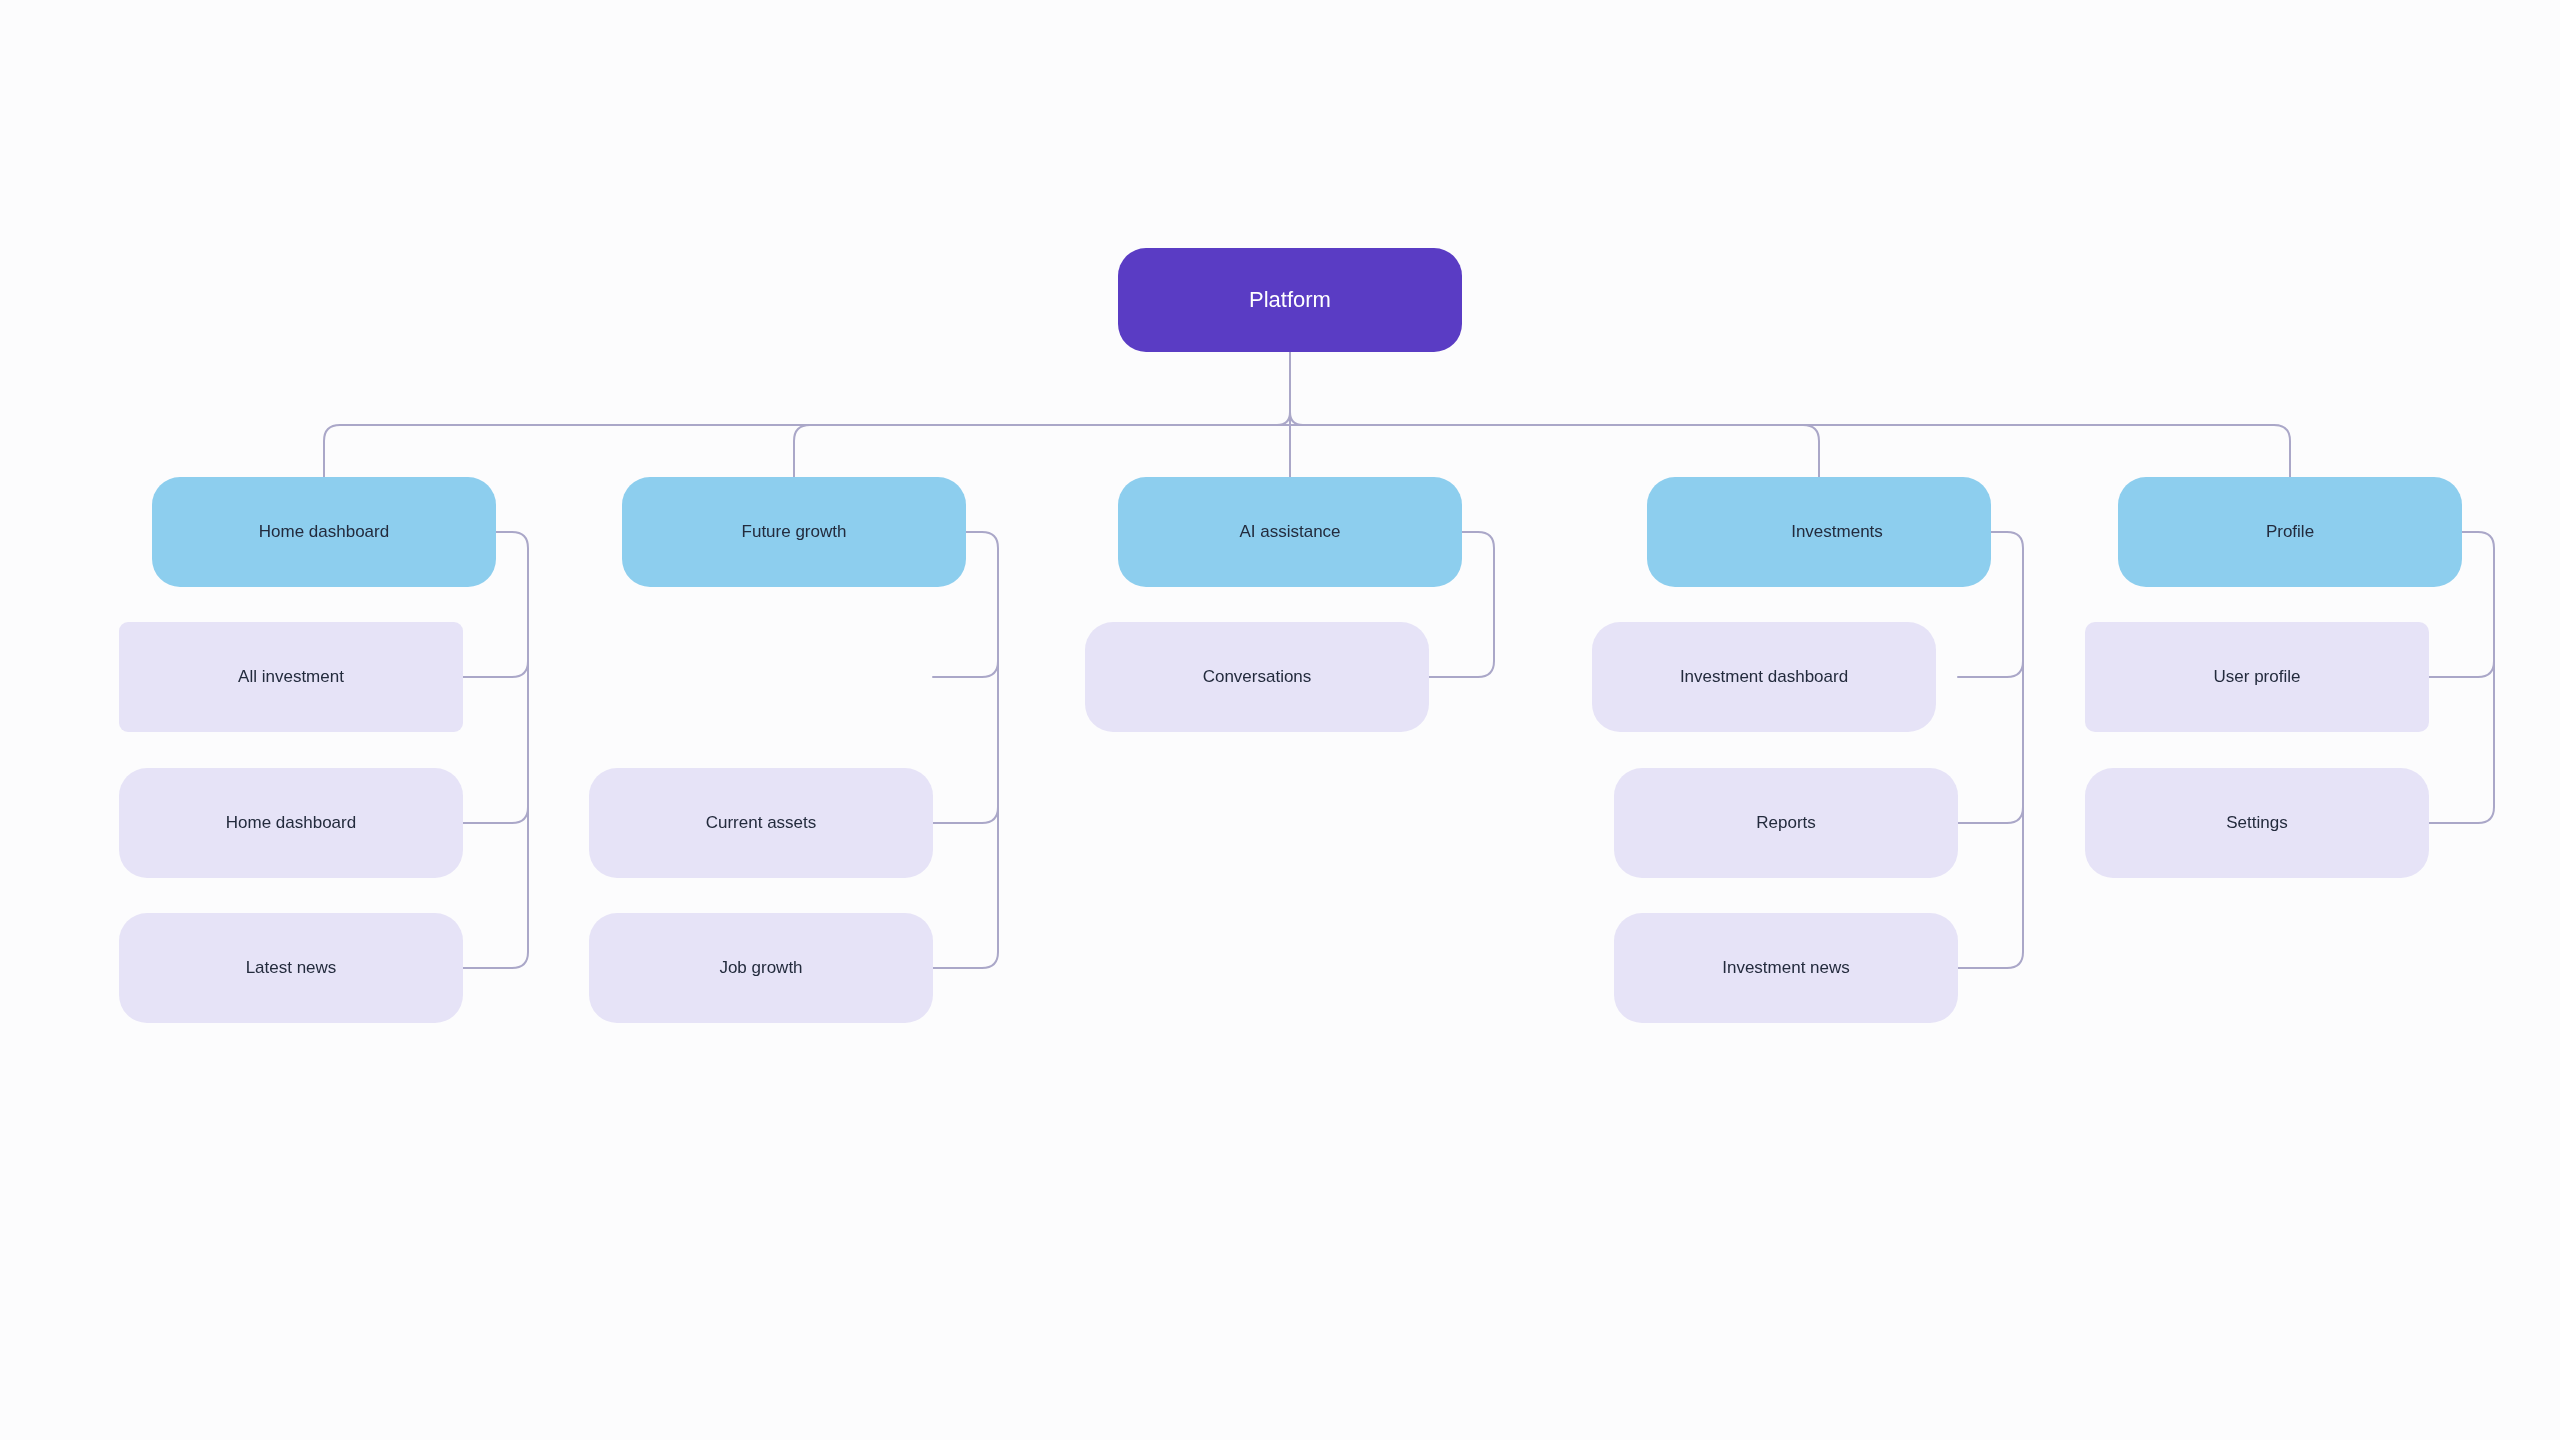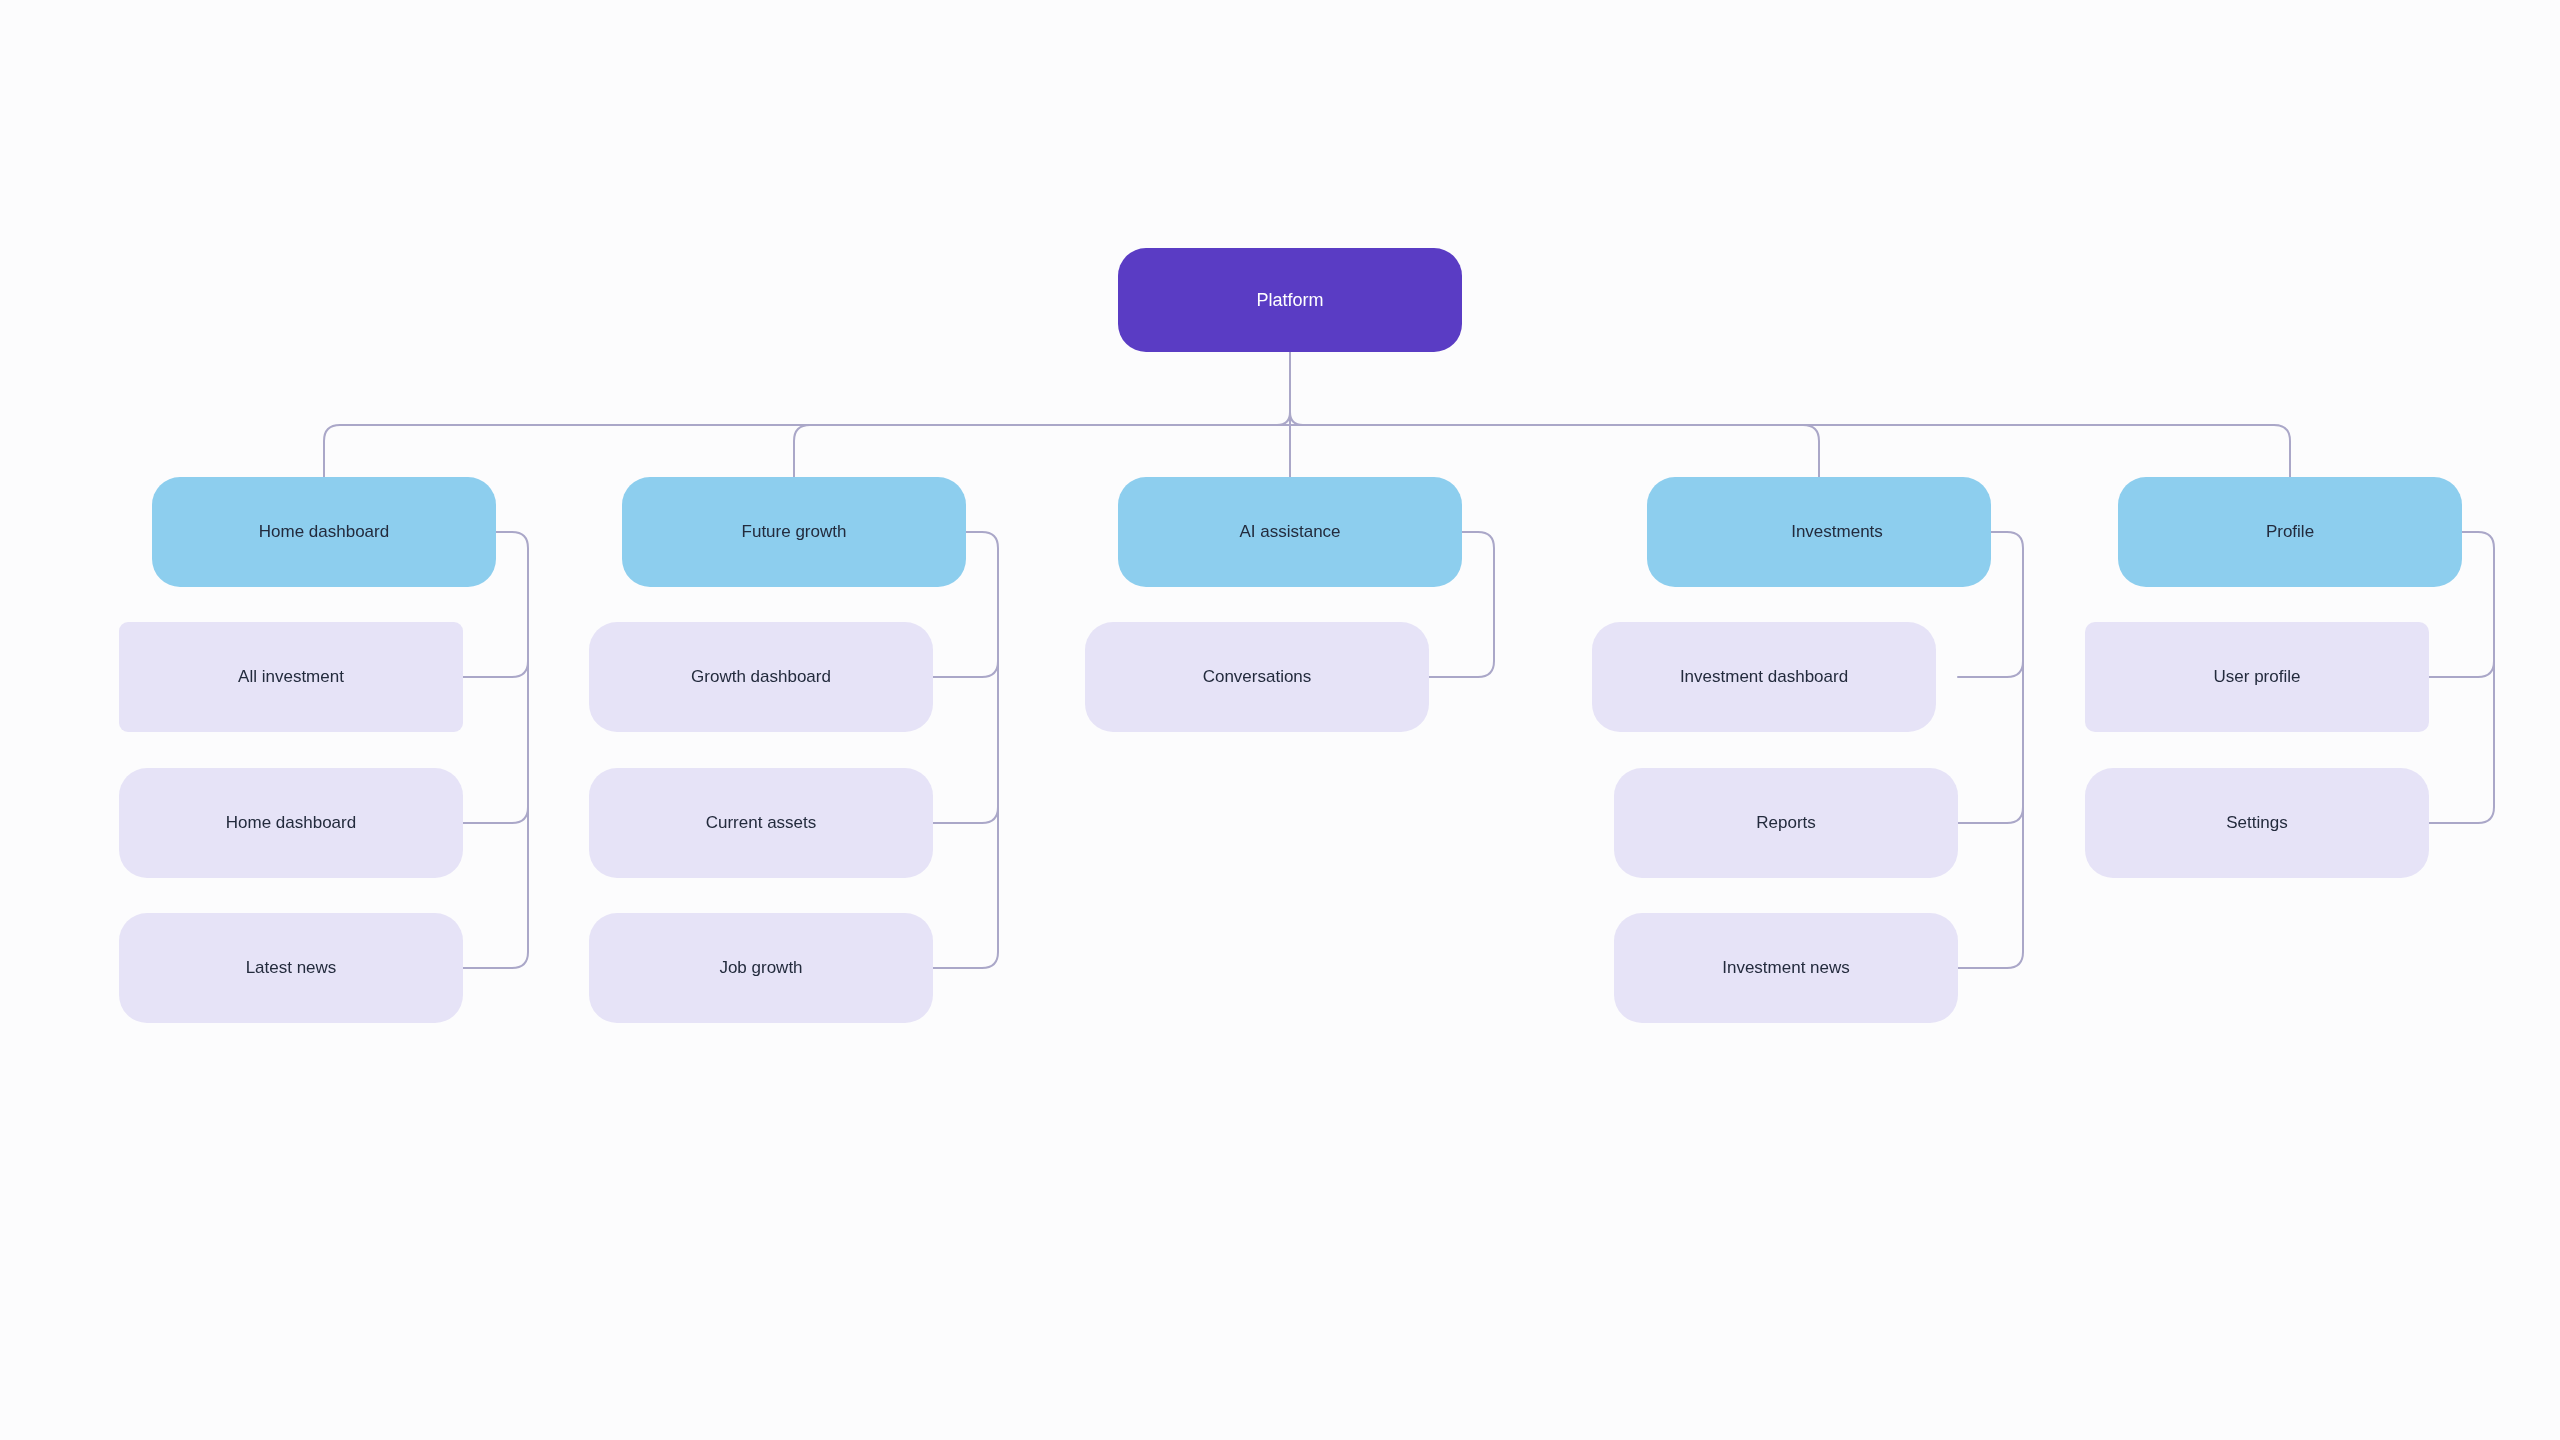--- a/index.html
+++ b/index.html
@@ -49,21 +49,21 @@
     text-align: center;
     font-size: 17px;
     line-height: 1.25;
     color: var(--node-text, #232B3D);
     cursor: default;
   }
   .node.root {
     height: 104px;
     background: var(--root-bg, #5A3CC4);
     color: var(--root-text, #FFFFFF);
-    font-size: 18px;
+    font-size: 22px;
   }
   .node.category { background: var(--category-bg, #8DCEEE); }
   .node.child    { background: var(--child-bg, #E6E3F7); }
   .node .label { display: block; padding: 0 16px; }
 </style>
 </head>
 <body>
 
 <div class="canvas">
 
@@ -110,23 +110,20 @@
   <div class="node child" style="left:119px; top:768px;">
     <span class="label">Home dashboard</span>
   </div>
   <div class="node child" style="left:119px; top:913px;">
     <span class="label">Latest news</span>
   </div>
 
   <div class="node category" style="left:622px; top:477px;">
     <span class="label">Future growth</span>
   </div>
-  <div class="node child" style="left:589px; top:622px;">
-    <span class="label">Growth dashboard</span>
-  </div>
   <div class="node child" style="left:589px; top:768px;">
     <span class="label">Current assets</span>
   </div>
   <div class="node child" style="left:589px; top:913px;">
     <span class="label">Job growth</span>
   </div>
 
   <div class="node category" style="left:1118px; top:477px;">
     <span class="label">AI assistance</span>
   </div>

